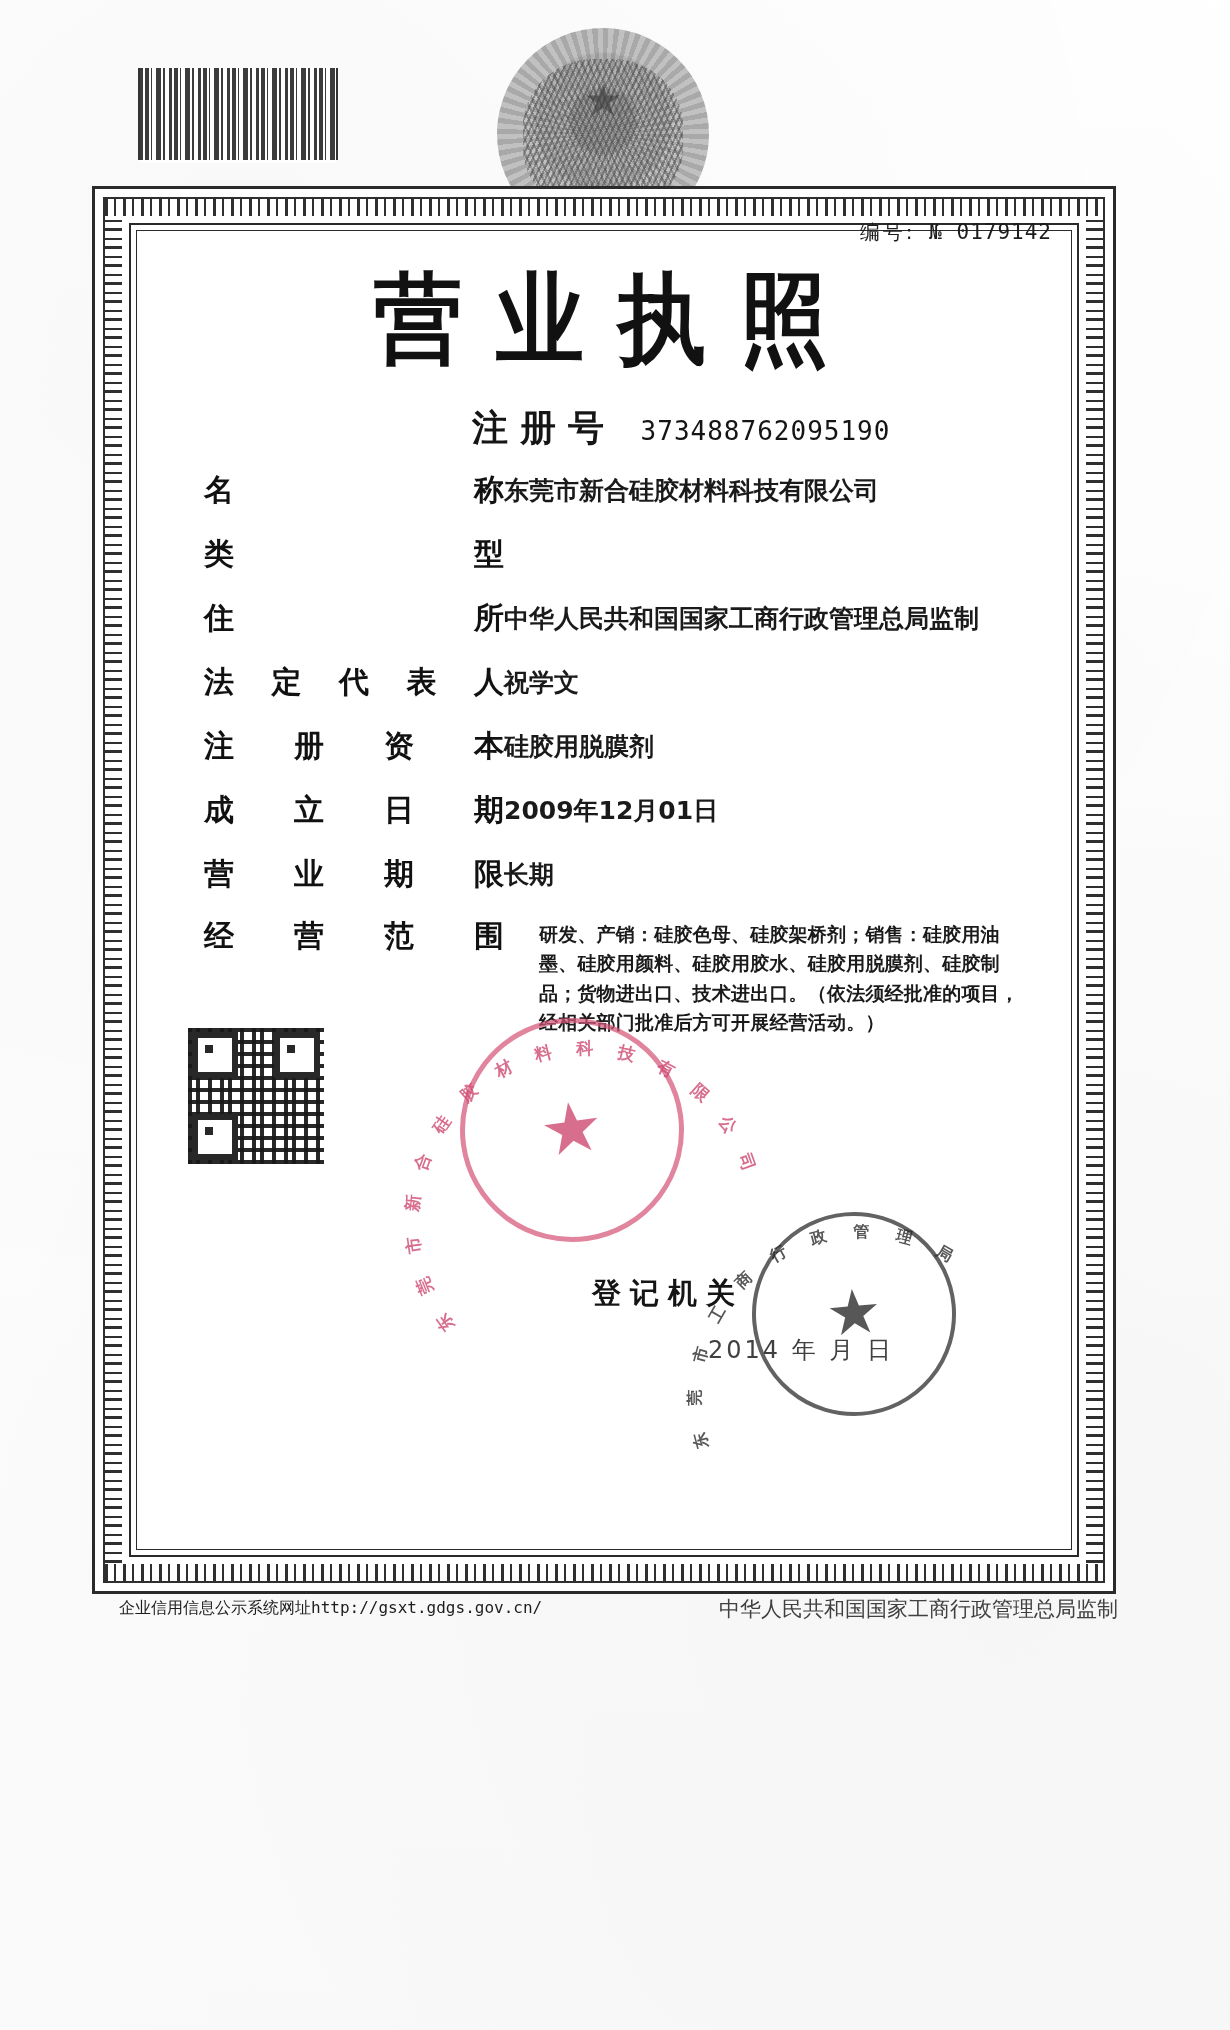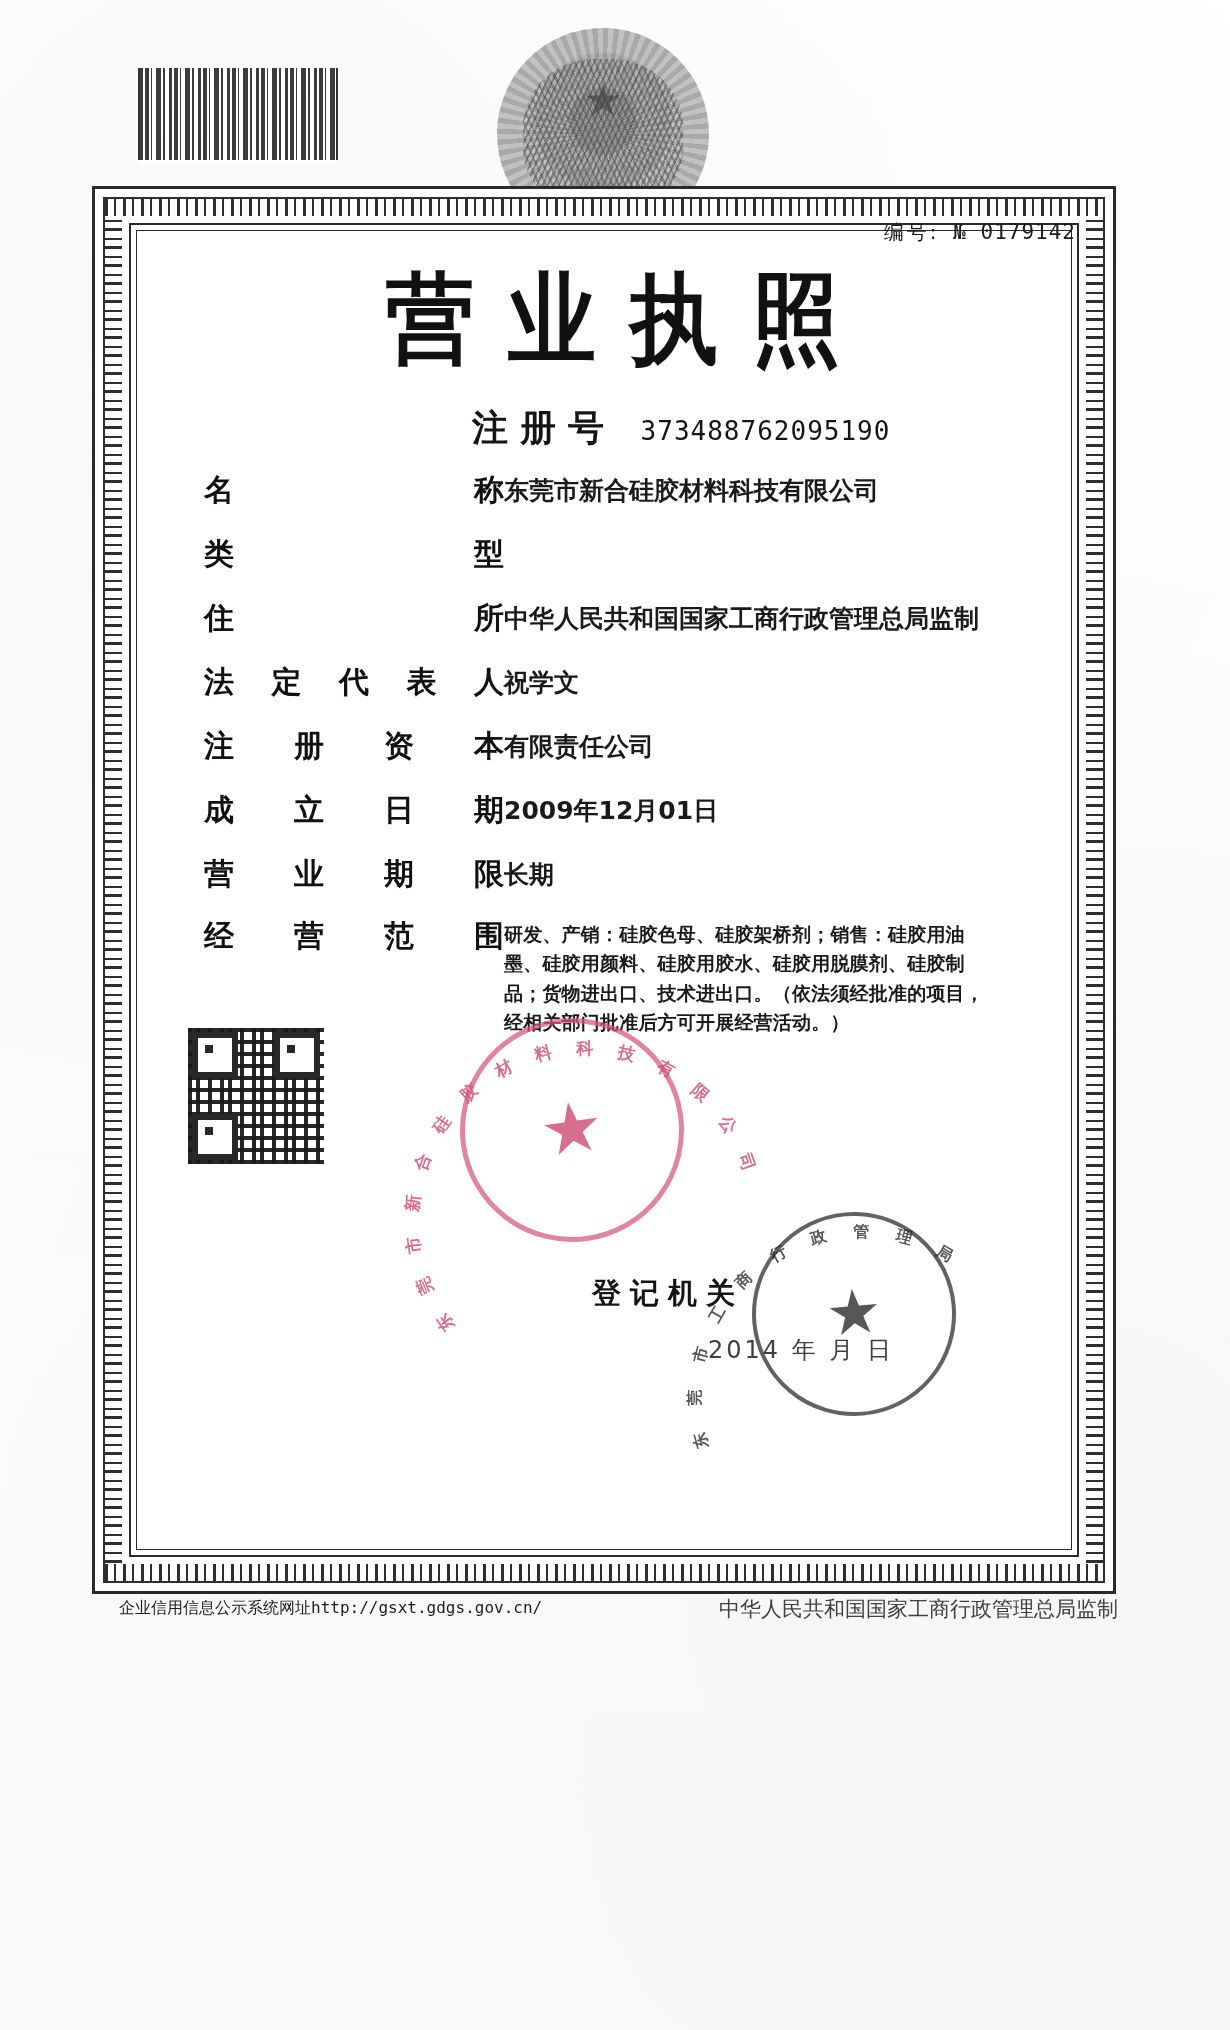--- a/index.html
+++ b/index.html
@@ -115,21 +115,21 @@
   #frame-inner2 {
     position: absolute;
     left: 41px; top: 41px; right: 41px; bottom: 41px;
     border: 1px solid #2a2a2a;
   }
 
   
   #content {
     position: absolute;
     left: 92px; top: 186px;
-    width: 1018px; height: 1402px; padding-left: 24px;
+    width: 1018px; height: 1402px;
   }
 
   #serial {
     position: absolute;
     right: 58px; top: 33px;
     font-family: "DejaVu Sans Mono", "Liberation Mono", monospace;
     font-size: 21px;
     letter-spacing: 1px;
     color: #1c1c1c;
     white-space: nowrap;
@@ -204,20 +204,21 @@
   #row-date   { top: 604px; }
   #row-term   { top: 668px; }
   #row-scope  { top: 730px; }
 
   #row-scope .value {
     width: 490px;
     font-size: 19px;
     line-height: 1.55;
     font-weight: bold;
     letter-spacing: 0.2px;
+    margin-left: 35px;
   }
 
   
   #qr {
     position: absolute;
     left: 96px; top: 842px;
     width: 136px; height: 136px;
     background:
       repeating-linear-gradient(90deg, #111 0 4px, #fff 4px 8px, #111 8px 12px, #fff 12px 20px, #111 20px 24px, #fff 24px 32px),
       repeating-linear-gradient(0deg, #111 0 4px, #fff 4px 12px, #111 12px 16px, #fff 16px 24px, #111 24px 28px, #fff 28px 36px);
@@ -394,21 +395,21 @@
       <div class="value">祝学文</div>
     </div>
 
     <div class="row" id="row-cap">
       <div class="label">
         <span>注</span>
           <span>册</span>
           <span>资</span>
           <span>本</span>
       </div>
-      <div class="value">有限责任公司</div>
+      <div class="value">硅胶用脱膜剂</div>
     </div>
 
     <div class="row" id="row-date">
       <div class="label">
         <span>成</span>
           <span>立</span>
           <span>日</span>
           <span>期</span>
       </div>
       <div class="value">2009年12月01日</div>

